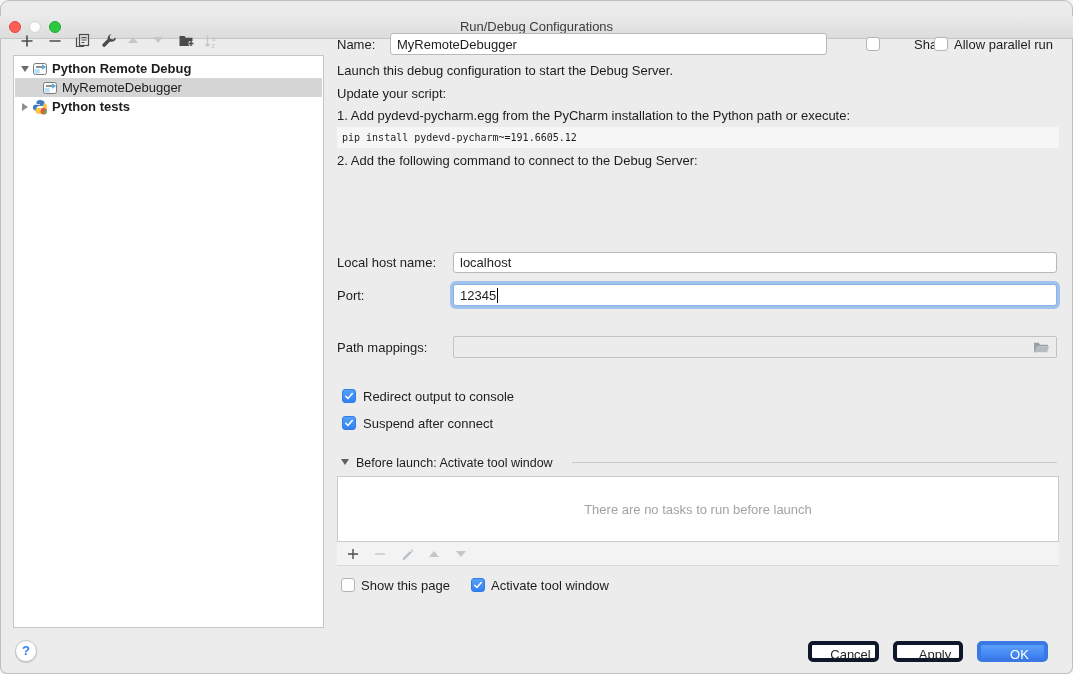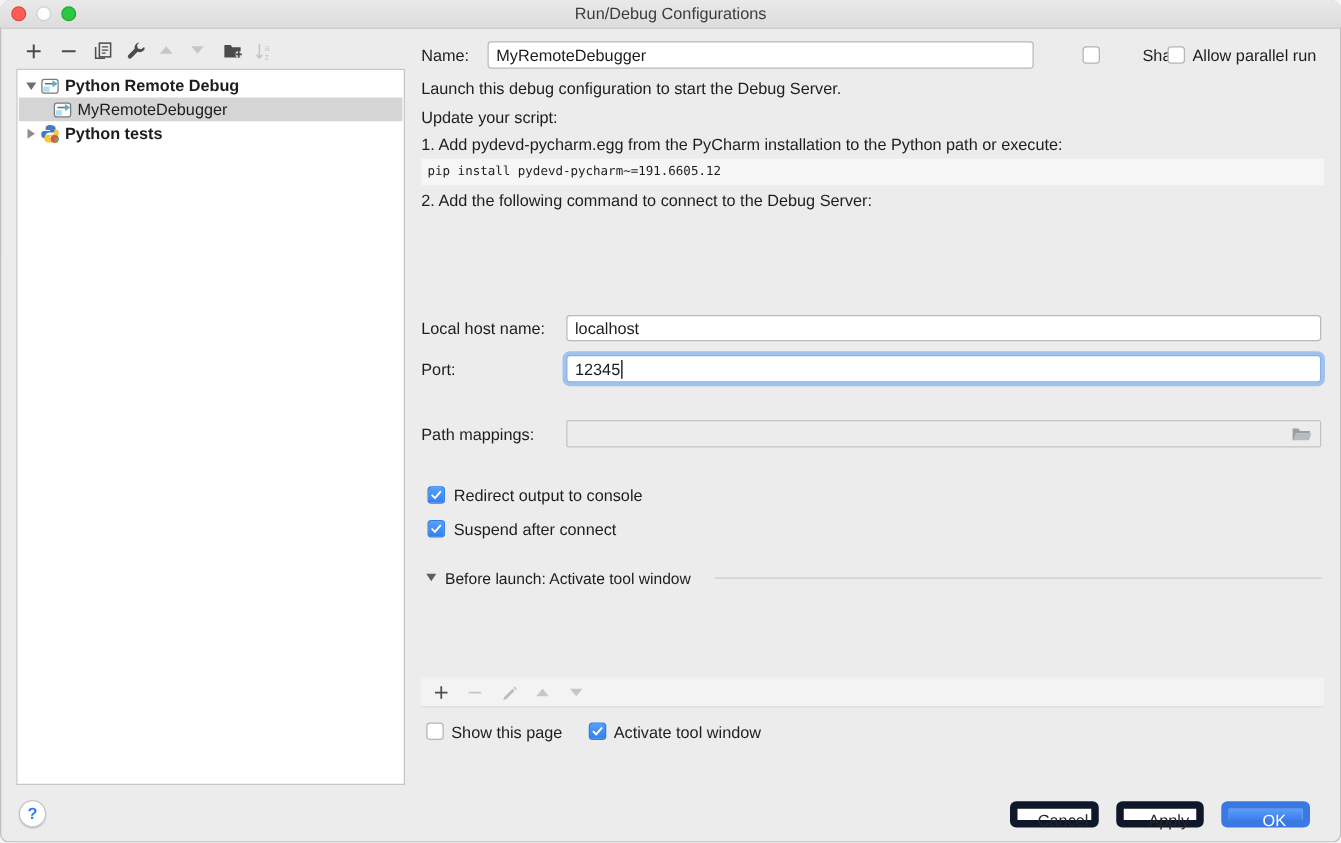--- a/index.html
+++ b/index.html
@@ -3,21 +3,21 @@
 <meta charset="utf-8">
 <style>
   html,body{margin:0;padding:0;background:#f5f5f5;}
   .window{
     position:relative;width:1073px;height:674px;background:#ececec;
     font-family:"Liberation Sans",sans-serif;font-size:13px;color:#1d1d1d;
     border-radius:9px 9px 7px 7px;overflow:hidden;
     box-shadow:inset 0 0 0 1px #bfbfbf;
   }
   
-  .titlebar{position:absolute;top:0;left:0;right:0;height:22px;
+  .titlebar{position:absolute;top:16px;left:0;right:0;height:22px;
     background:linear-gradient(#eaeaea,#dcdcdc);border-bottom:1px solid #c6c6c6;}
   .title-text{line-height:22px;text-align:center;color:#3c3c3c;font-size:13px;}
   .traffic{position:absolute;top:5px;width:12px;height:12px;border-radius:50%;box-sizing:border-box;}
   .t-close{left:9px;background:#fd5f57;border:1px solid #e2463d;}
   .t-min{left:29px;background:#fdfdfd;border:1px solid #d2d2d2;}
   .t-zoom{left:49px;background:#2bc840;border:1px solid #24a732;}
   
   .tbi{position:absolute;top:33px;width:16px;height:16px;cursor:default;}
   
   .tree-panel{position:absolute;left:13px;top:55px;width:311px;height:573px;
@@ -53,21 +53,21 @@
     border-bottom:1px solid #d9d9d9;box-sizing:border-box;display:flex;align-items:center;gap:13px;padding-left:9px;}
   .tt-icon{width:14px;height:14px;display:flex;align-items:center;justify-content:center;}
   .tri-up-dis{width:0;height:0;border-left:5px solid transparent;border-right:5px solid transparent;border-bottom:6px solid #c6c6c6;}
   .tri-down-dis{width:0;height:0;border-left:5px solid transparent;border-right:5px solid transparent;border-top:6px solid #c6c6c6;}
   .bl-caret{position:absolute;width:0;height:0;border-left:4.5px solid transparent;border-right:4.5px solid transparent;border-top:6px solid #5f5f5f;}
   
   .help-btn{position:absolute;left:15px;top:640px;width:22px;height:22px;border-radius:50%;
     background:#fff;border:1px solid #c6c6c6;box-sizing:border-box;color:#2f7cf6;font-weight:bold;
     text-align:center;line-height:20px;box-shadow:0 1px 1px rgba(0,0,0,.15);}
   .btn{position:absolute;top:641px;height:21px;border-radius:5px;background:#fff;
-    border:6px solid #0f172a;box-sizing:border-box;font-size:13px;text-align:center;line-height:19px;color:#262626;padding-left:14px;}
+    border:4px solid #0f172a;box-sizing:border-box;font-size:13px;text-align:center;line-height:19px;color:#262626;padding-left:14px;}
   .btn.primary{background:linear-gradient(#5c9ff8,#3a7ef2);border-color:#3a78e4;color:#fff;}
 </style>
 </head>
 <body>
 
 <div class="window">
 
   <div class="titlebar">
     <div class="traffic t-close"></div>
     <div class="traffic t-min"></div>
@@ -212,20 +212,23 @@
     <svg width="12" height="12" viewBox="0 0 14 14">
         <path d="M3.2 7.3l2.6 2.6 5-5.8" stroke="#fff" stroke-width="1.8" fill="none" stroke-linecap="round"></path>
       </svg>
   </div>
   <div class="cblabel" style="left:363px;top:416px">Suspend after connect</div>
 
   <div class="bl-caret" style="left:341px;top:459px"></div>
   <div class="para" style="left:356px;top:456px;font-size:12.5px">Before launch: Activate tool window</div>
   <div class="bl-line" style="left:572px;top:462px;width:485px"></div>
 
+  <div class="tasks-panel">
+    <span class="tasks-empty">There are no tasks to run before launch</span>
+  </div>
   <div class="tasks-toolbar">
     <span class="tt-icon">
       <svg width="12" height="12" viewBox="0 0 12 12">
           <path d="M6 1v10M1 6h10" stroke="#4c4c4c" stroke-width="1.4" fill="none"></path>
         </svg>
     </span>
     <span class="tt-icon">
       <svg width="12" height="12" viewBox="0 0 12 12">
           <path d="M1 6h10" stroke="#c6c6c6" stroke-width="1.4" fill="none"></path>
         </svg>

